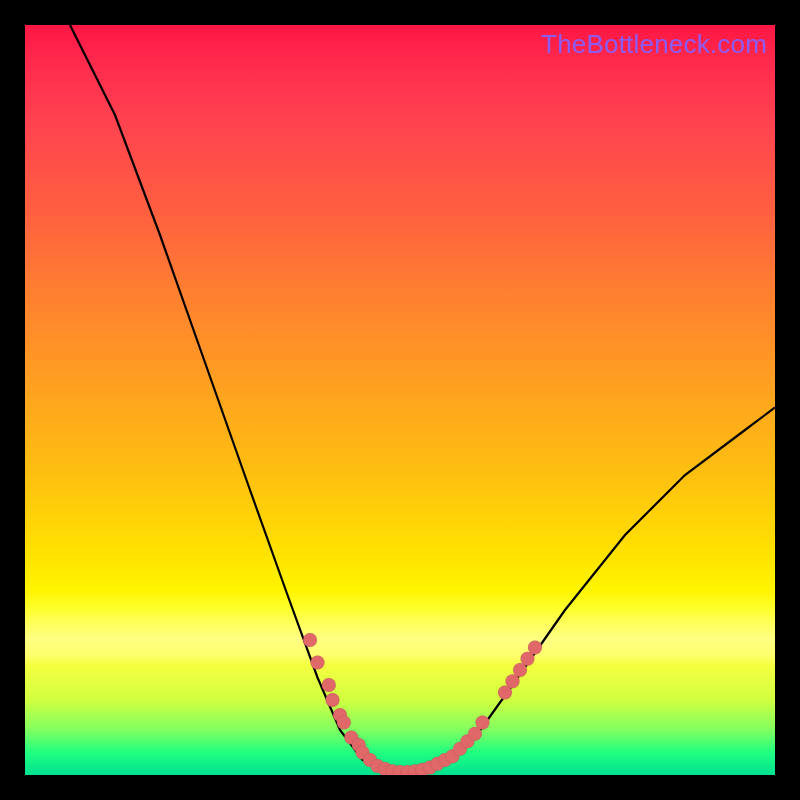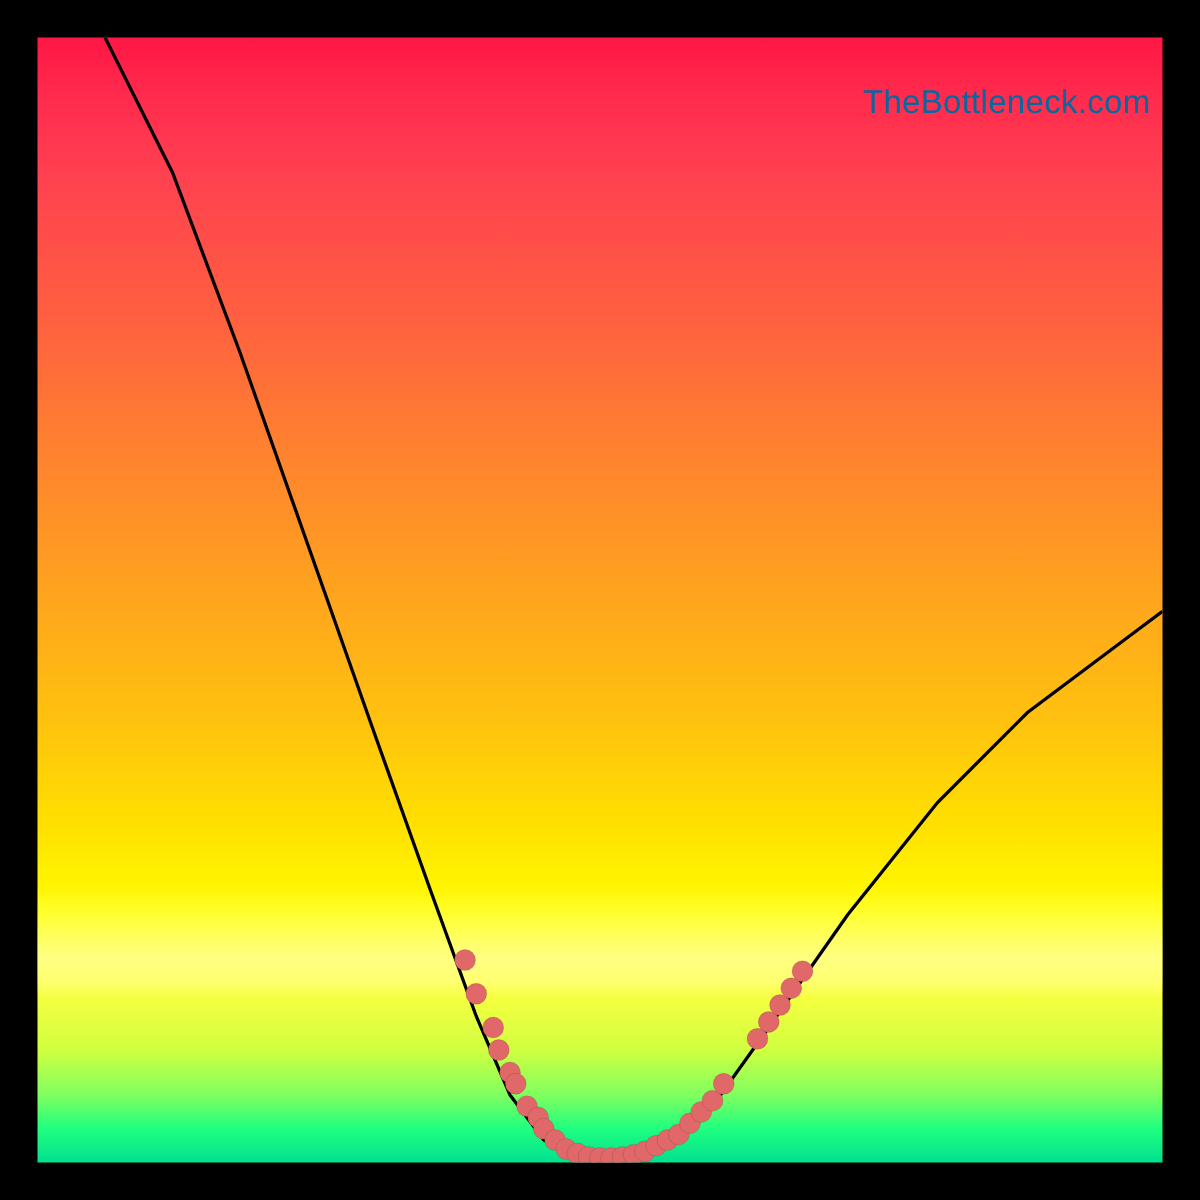--- a/index.html
+++ b/index.html
@@ -53,25 +53,24 @@
       rgba(255,255,200,0) 0%,
       rgba(255,255,210,0.35) 40%,
       rgba(255,255,220,0.5) 65%,
       rgba(255,255,210,0.35) 85%,
       rgba(255,255,200,0) 100%);
   }
   .attribution {
     position: absolute;
     top: 4px;
     right: 8px;
-    color: #0369a1;
-    font-size: 22px;
+    color: #8b5cf6;
+    font-size: 26px;
     font-weight: 500;
     letter-spacing: 0.2px;
-    margin-top: 26px;
   }
   #curve-svg, #points-svg {
     position: absolute;
     left: 0;
     top: 0;
     width: 750px;
     height: 750px;
   }
   .curve-path {
     fill: none;

